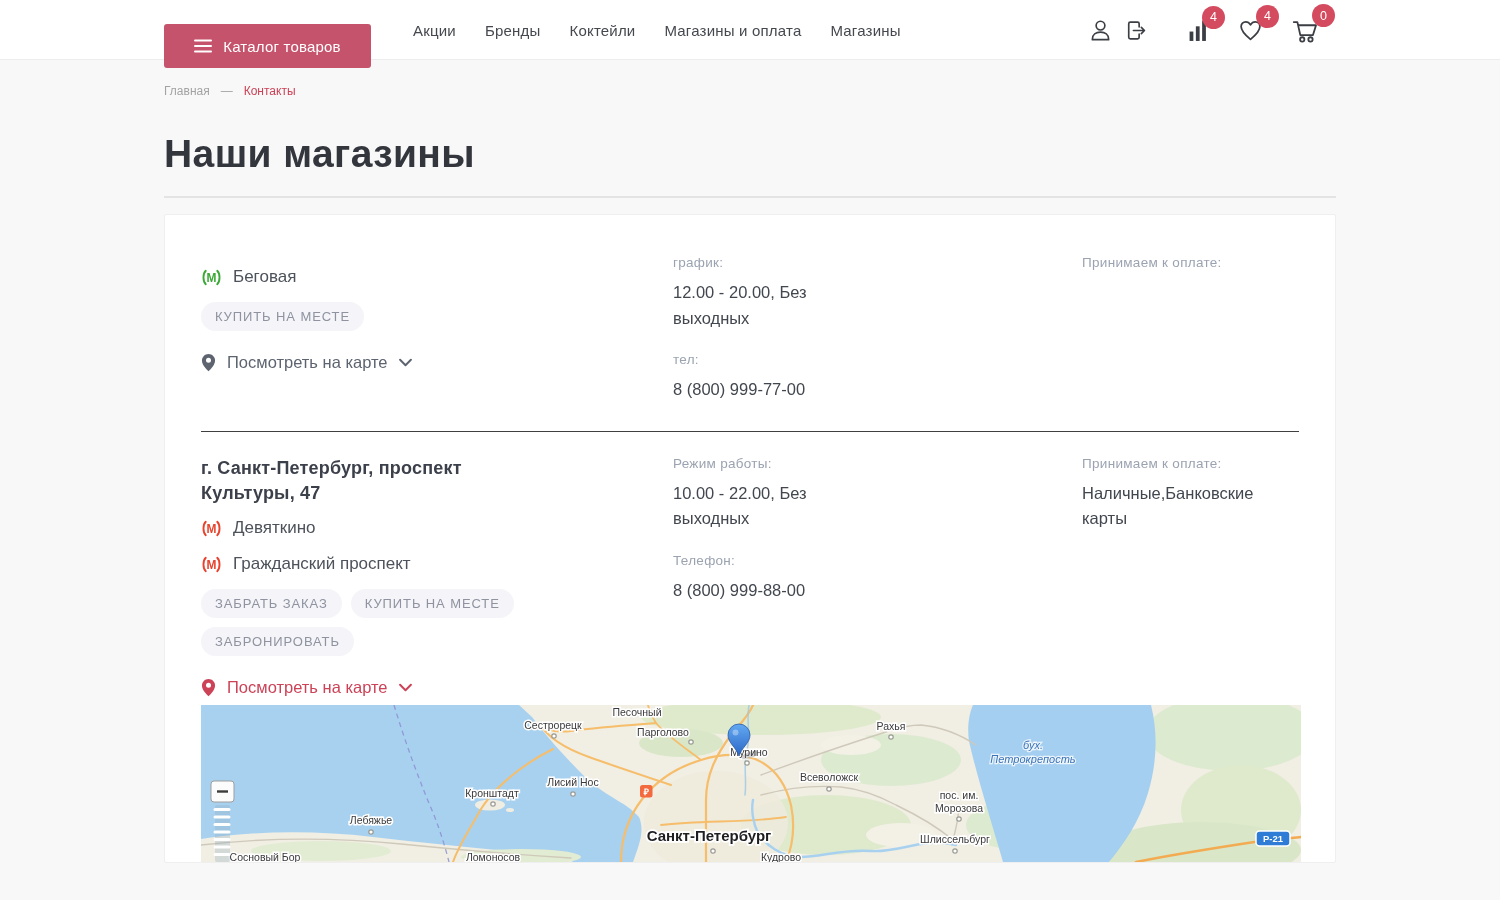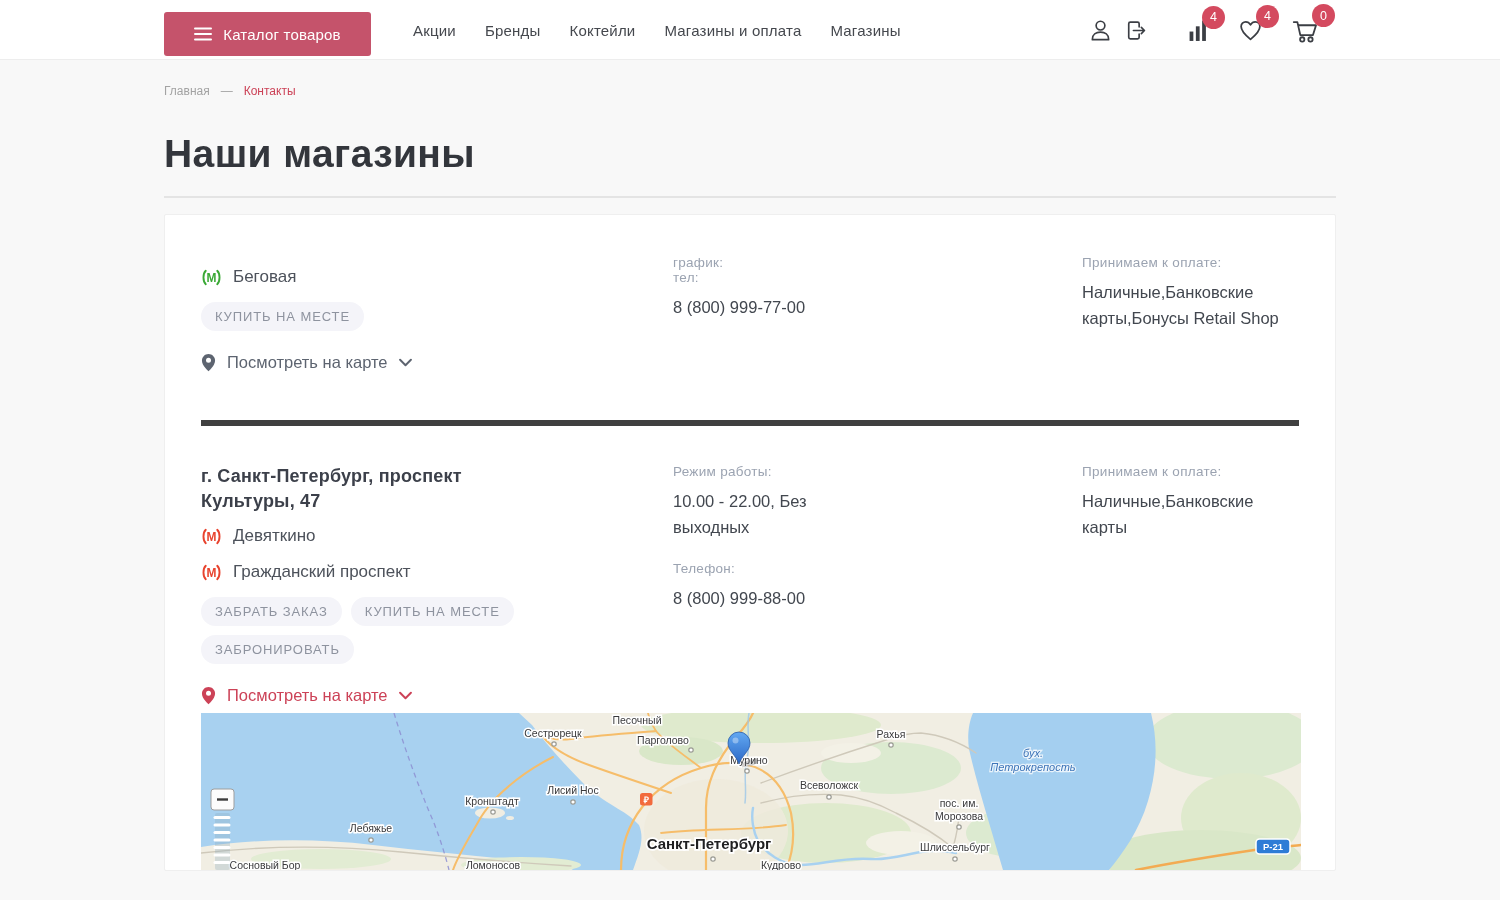--- a/index.html
+++ b/index.html
@@ -1,21 +1,21 @@
 <!DOCTYPE html>
 <html><head>
 <meta charset="utf-8">
 <style>
   * { box-sizing: border-box; margin: 0; padding: 0; }
   html, body { width: 1500px; height: 900px; overflow: hidden; }
   body { background: #f8f8f8; font-family: "Liberation Sans", sans-serif; color: #42474f; }
 
   
   .header { position: relative; height: 60px; background: #fff; border-bottom: 1px solid #ededed; }
-  .catalog-btn { position: absolute; left: 164px; top: 12px; width: 207px; height: 44px;
+  .catalog-btn { position: absolute; left: 164px; top: 24px; width: 207px; height: 44px;
     background: #c5536b; color: #fff; border: none; border-radius: 3px; font-size: 15px;
     font-family: inherit; display: flex; align-items: center; justify-content: center; gap: 11px; cursor: pointer; letter-spacing: .2px; }
   .nav { position: absolute; left: 413px; top: 0; height: 60px; display: flex; align-items: center; gap: 29px; }
   .nav a { text-decoration: none; color: #45484e; font-size: 15px; letter-spacing: .2px; cursor: pointer; }
   .hicons { position: absolute; left: 1088px; top: 0; height: 60px; display: flex; align-items: center; }
   .hicons svg { display: block; }
   .icon-wrap { position: relative; cursor: pointer; }
   .ml10 { margin-left: 10px; } .ml40 { margin-left: 40px; } .ml27 { margin-left: 27px; } .ml25 { margin-left: 25px; }
   .badge { position: absolute; top: -13px; right: -15px; width: 23px; height: 23px; border-radius: 50%;
     background: #d44a5f; color: #fff; font-size: 12.5px; display: flex; align-items: center; justify-content: center; }
@@ -24,21 +24,21 @@
   .breadcrumb { padding: 24px 0 0 164px; font-size: 12px; color: #a3a3a3; display: flex; gap: 11px; align-items: center; }
   .breadcrumb .bc-home { color: #a3a3a3; text-decoration: none; cursor: pointer; }
   .breadcrumb .bc-cur { color: #cc4257; }
   .page-title { margin: 34px 0 0 164px; font-size: 39px; font-weight: 700; color: #33363c; letter-spacing: .4px; }
   .title-divider { width: 1172px; height: 2px; background: #e4e4e4; margin: 20px 0 0 164px; }
 
   
   .card { width: 1172px; margin: 16px 0 0 164px; background: #fff; border: 1px solid #efefef; border-radius: 2px; padding: 40px 36px 0 36px; }
   .store { display: grid; grid-template-columns: 472px 409px 1fr; }
   .store--first { padding-bottom: 28px; }
-  .store--second { border-top: 6px solid #404040; padding-top: 38px; margin-top: 20px; }
+  .store--second { border-top: 1px solid #404040; padding-top: 24px; }
 
   .address { font-size: 18px; font-weight: 700; color: #3c404a; line-height: 1.4; max-width: 265px; letter-spacing: .2px; }
   .metro-row { margin-top: 12px; display: flex; align-items: center; gap: 11px; font-size: 17px; color: #4d525b; }
   .metro-row + .metro-row { margin-top: 16px; }
   .tags { margin-top: 15px; max-width: 400px; display: flex; flex-wrap: wrap; gap: 9px; }
   .tag { background: #f4f4f9; color: #8e939f; font-size: 13px; letter-spacing: .9px; padding: 7px 14px; border-radius: 15px; white-space: nowrap; }
   .map-link { margin-top: 22px; display: flex; align-items: center; gap: 11px; font-size: 16.5px; cursor: pointer; width: max-content; }
   .map-link.gray { color: #5d6470; }
   .map-link.red  { color: #cc4257; }
   .map-link svg { display: block; }
@@ -146,26 +146,26 @@
           <circle cx="12" cy="11.5" r="4" fill="#fff"></circle>
         </svg>
         <span>Посмотреть на карте</span>
         <svg width="13" height="9" viewBox="0 0 12 8">
           <polyline points="1,1.5 6,6.5 11,1.5" fill="none" stroke="currentColor" stroke-width="1.8" stroke-linecap="round" stroke-linejoin="round"></polyline>
         </svg>
       </div>
     </div>
     <div>
       <div class="lbl">график:</div>
+      <div class="val hours">12.00 - 20.00, Без выходных</div>
       <div class="lbl">тел:</div>
       <div class="val">8 (800) 999-77-00</div>
     </div>
     <div>
       <div class="lbl">Принимаем к оплате:</div>
-      <div class="val payment">Наличные,Банковские карты,Бонусы Retail Shop</div>
     </div>
   </div>
 
   <div class="store store--second">
     <div>
       <div class="address">г. Санкт-Петербург, проспект Культуры, 47</div>
       <div class="metro-row">
         <svg width="21" height="17" viewBox="0 0 22 17">
           <path d="M5,1.5 C1.8,4.5 1.8,12.5 5,15.5" fill="none" stroke-width="2" stroke-linecap="round" stroke="#e8432e"></path>
           <path d="M17,1.5 C20.2,4.5 20.2,12.5 17,15.5" fill="none" stroke-width="2" stroke-linecap="round" stroke="#e8432e"></path>

